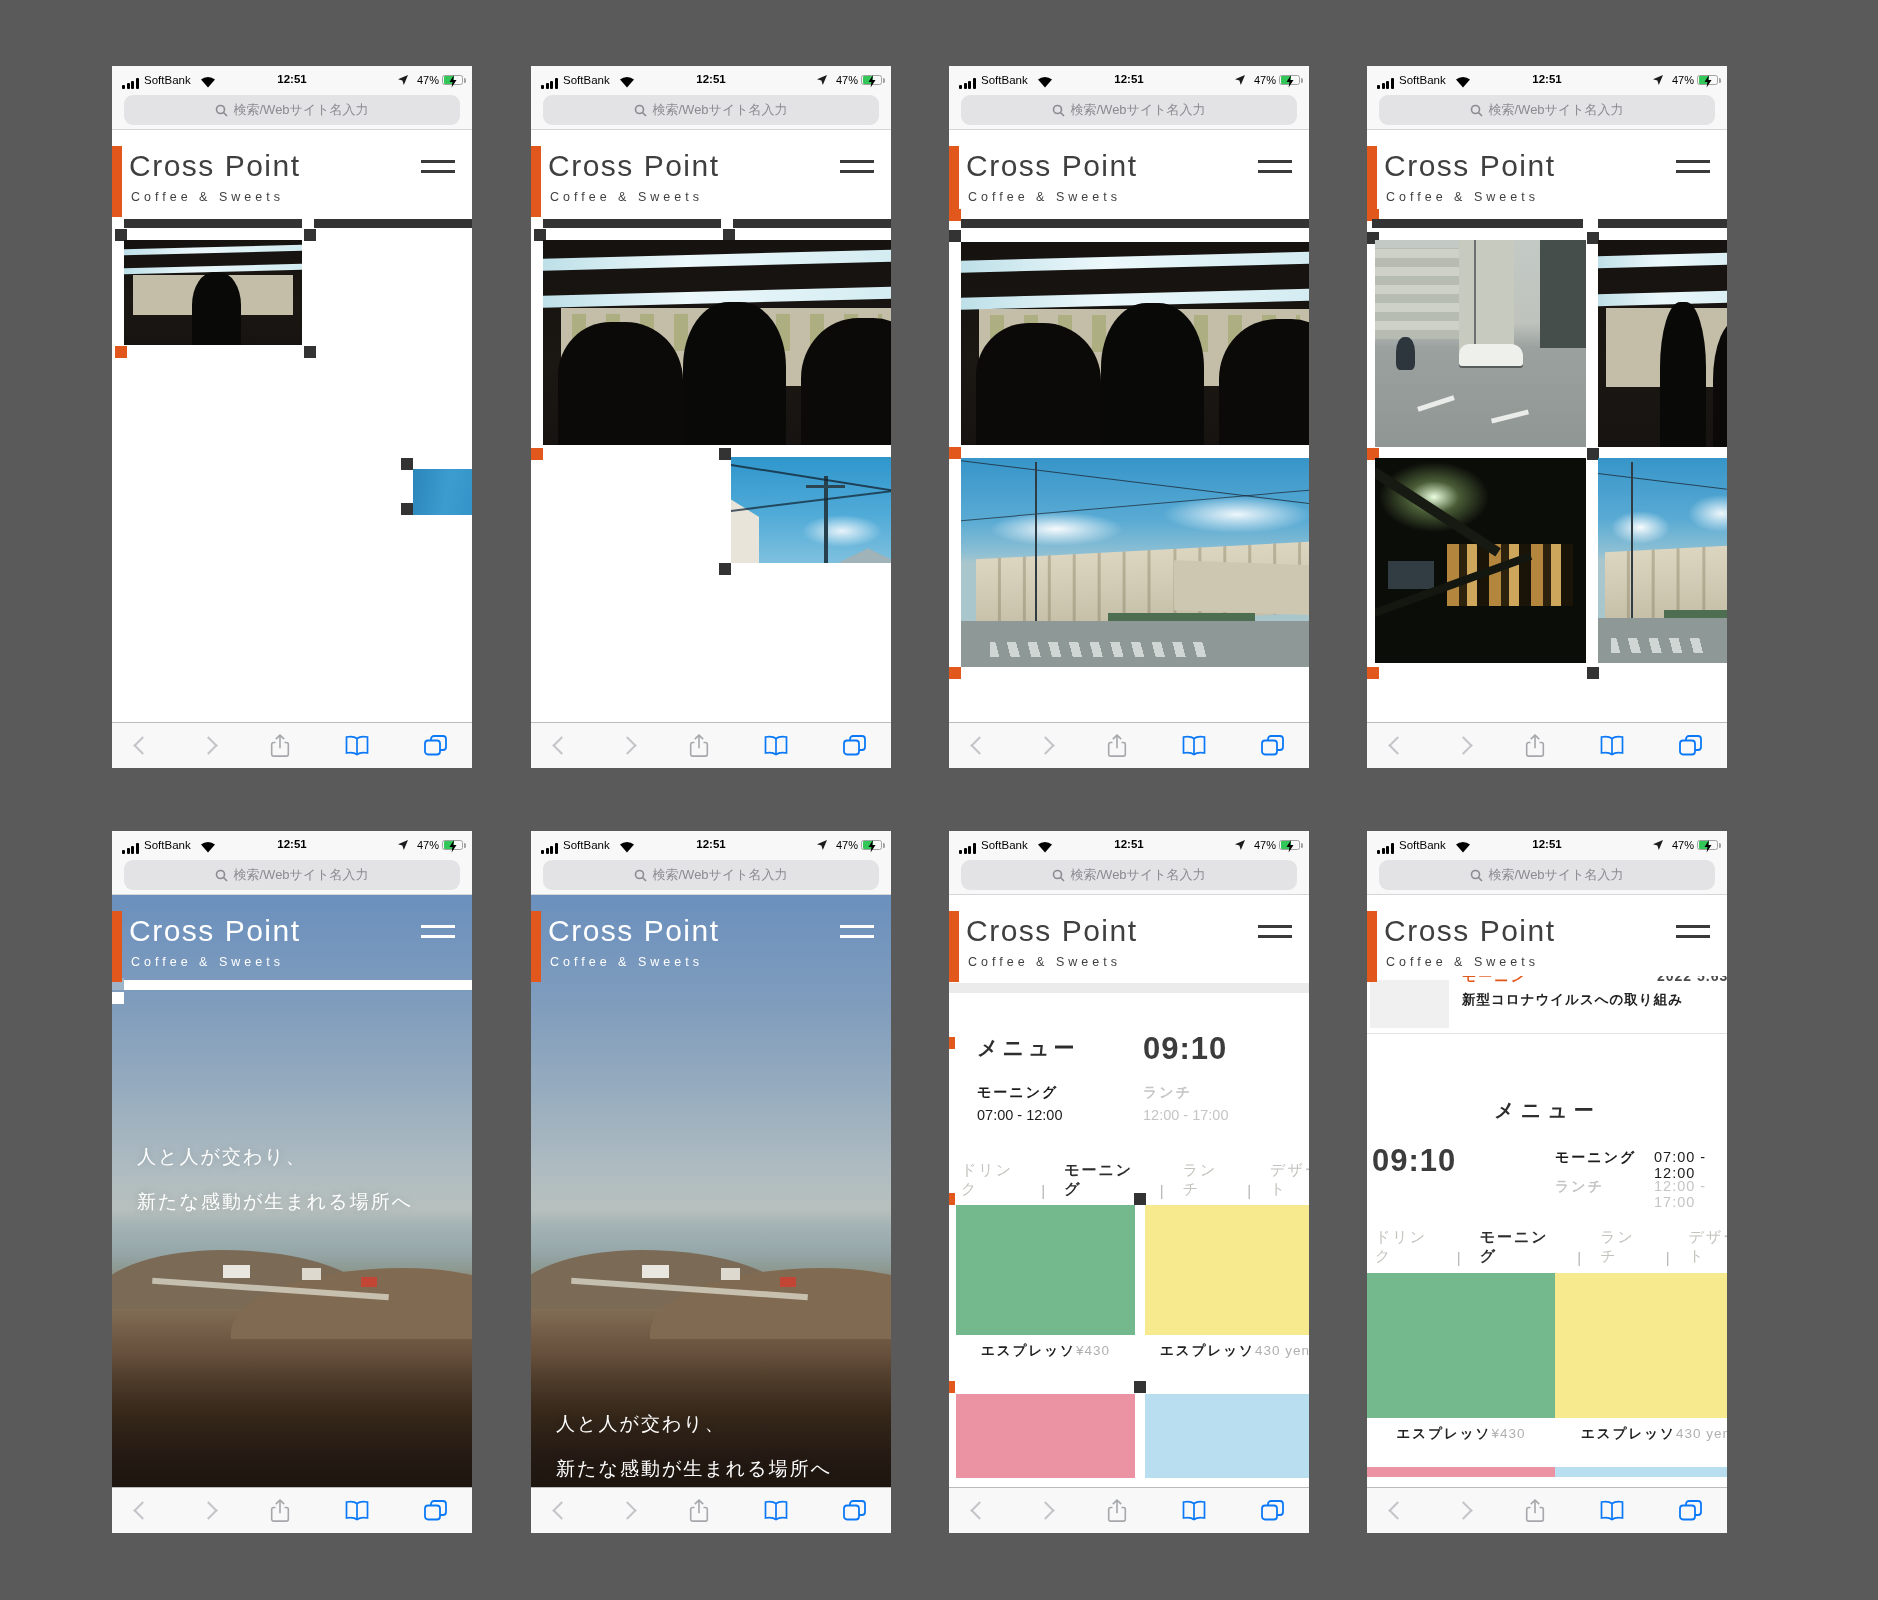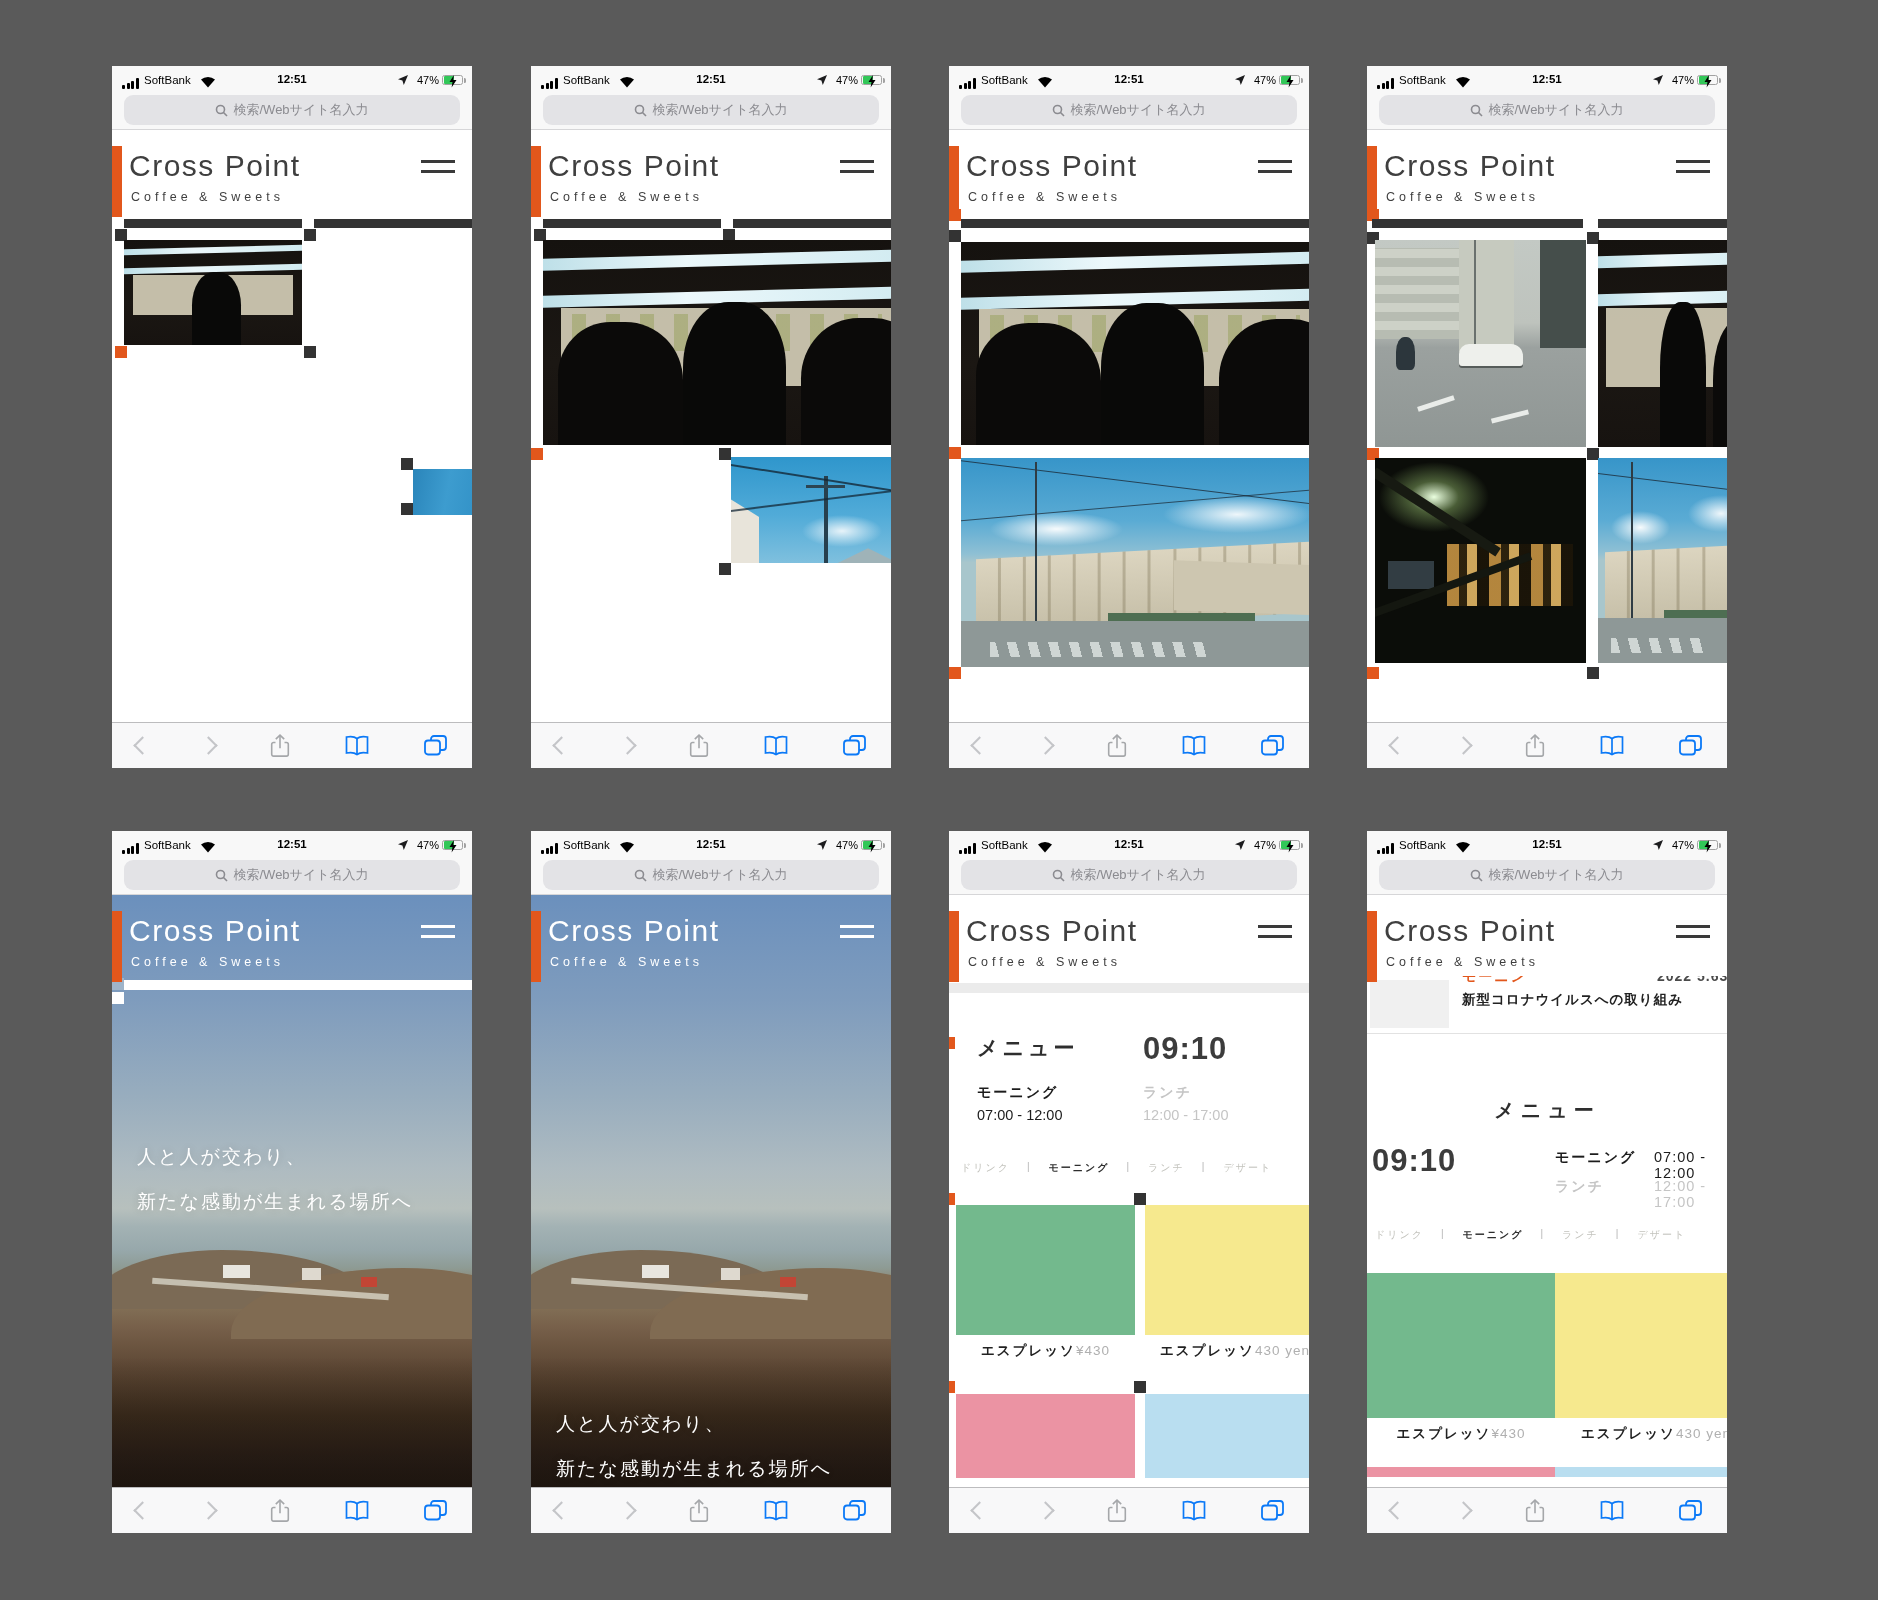--- a/index.html
+++ b/index.html
@@ -132,21 +132,21 @@
   .menu-heading.center{text-align:center;letter-spacing:6px;font-size:20px}
   .clock{position:absolute;font-size:31px;font-weight:700;color:#3c3c3c;letter-spacing:1px}
   .hrs{position:absolute}
   .hrs b{font-size:14px;letter-spacing:2px;color:#1c1c1c}
   .hrs .ht{font-size:14.5px;margin-top:5px;color:#1c1c1c}
   .hrs.gray b,.hrs.gray .ht{color:#c5c5c5}
   .habs{position:absolute;font-size:14px;letter-spacing:1px;color:#1c1c1c}
   b.habs{letter-spacing:2px}
   .habs.t{font-size:14.5px}
   .habs.gray{color:#c5c5c5}
-  .tabs{position:absolute;display:flex;align-items:flex-start;gap:17px;font-size:10px;letter-spacing:2px}
+  .tabs{position:absolute;display:flex;align-items:flex-end;gap:17px;font-size:15px;letter-spacing:2px}
   .tab{cursor:pointer}
   .tab.inactive{color:#c3c3bd}
   .tab.active{color:#2d2d2d;font-weight:bold}
   .tsep{color:#b5b5b5}
   .block{position:absolute}
   .item-label{position:absolute;text-align:center;font-size:13.5px}
   .item-label b{color:#222;letter-spacing:2px}
   .item-label .price{color:#b0b0b0;letter-spacing:1px}
   .bar-thin{position:absolute;height:10px}
   .clip{position:absolute;overflow:hidden}

